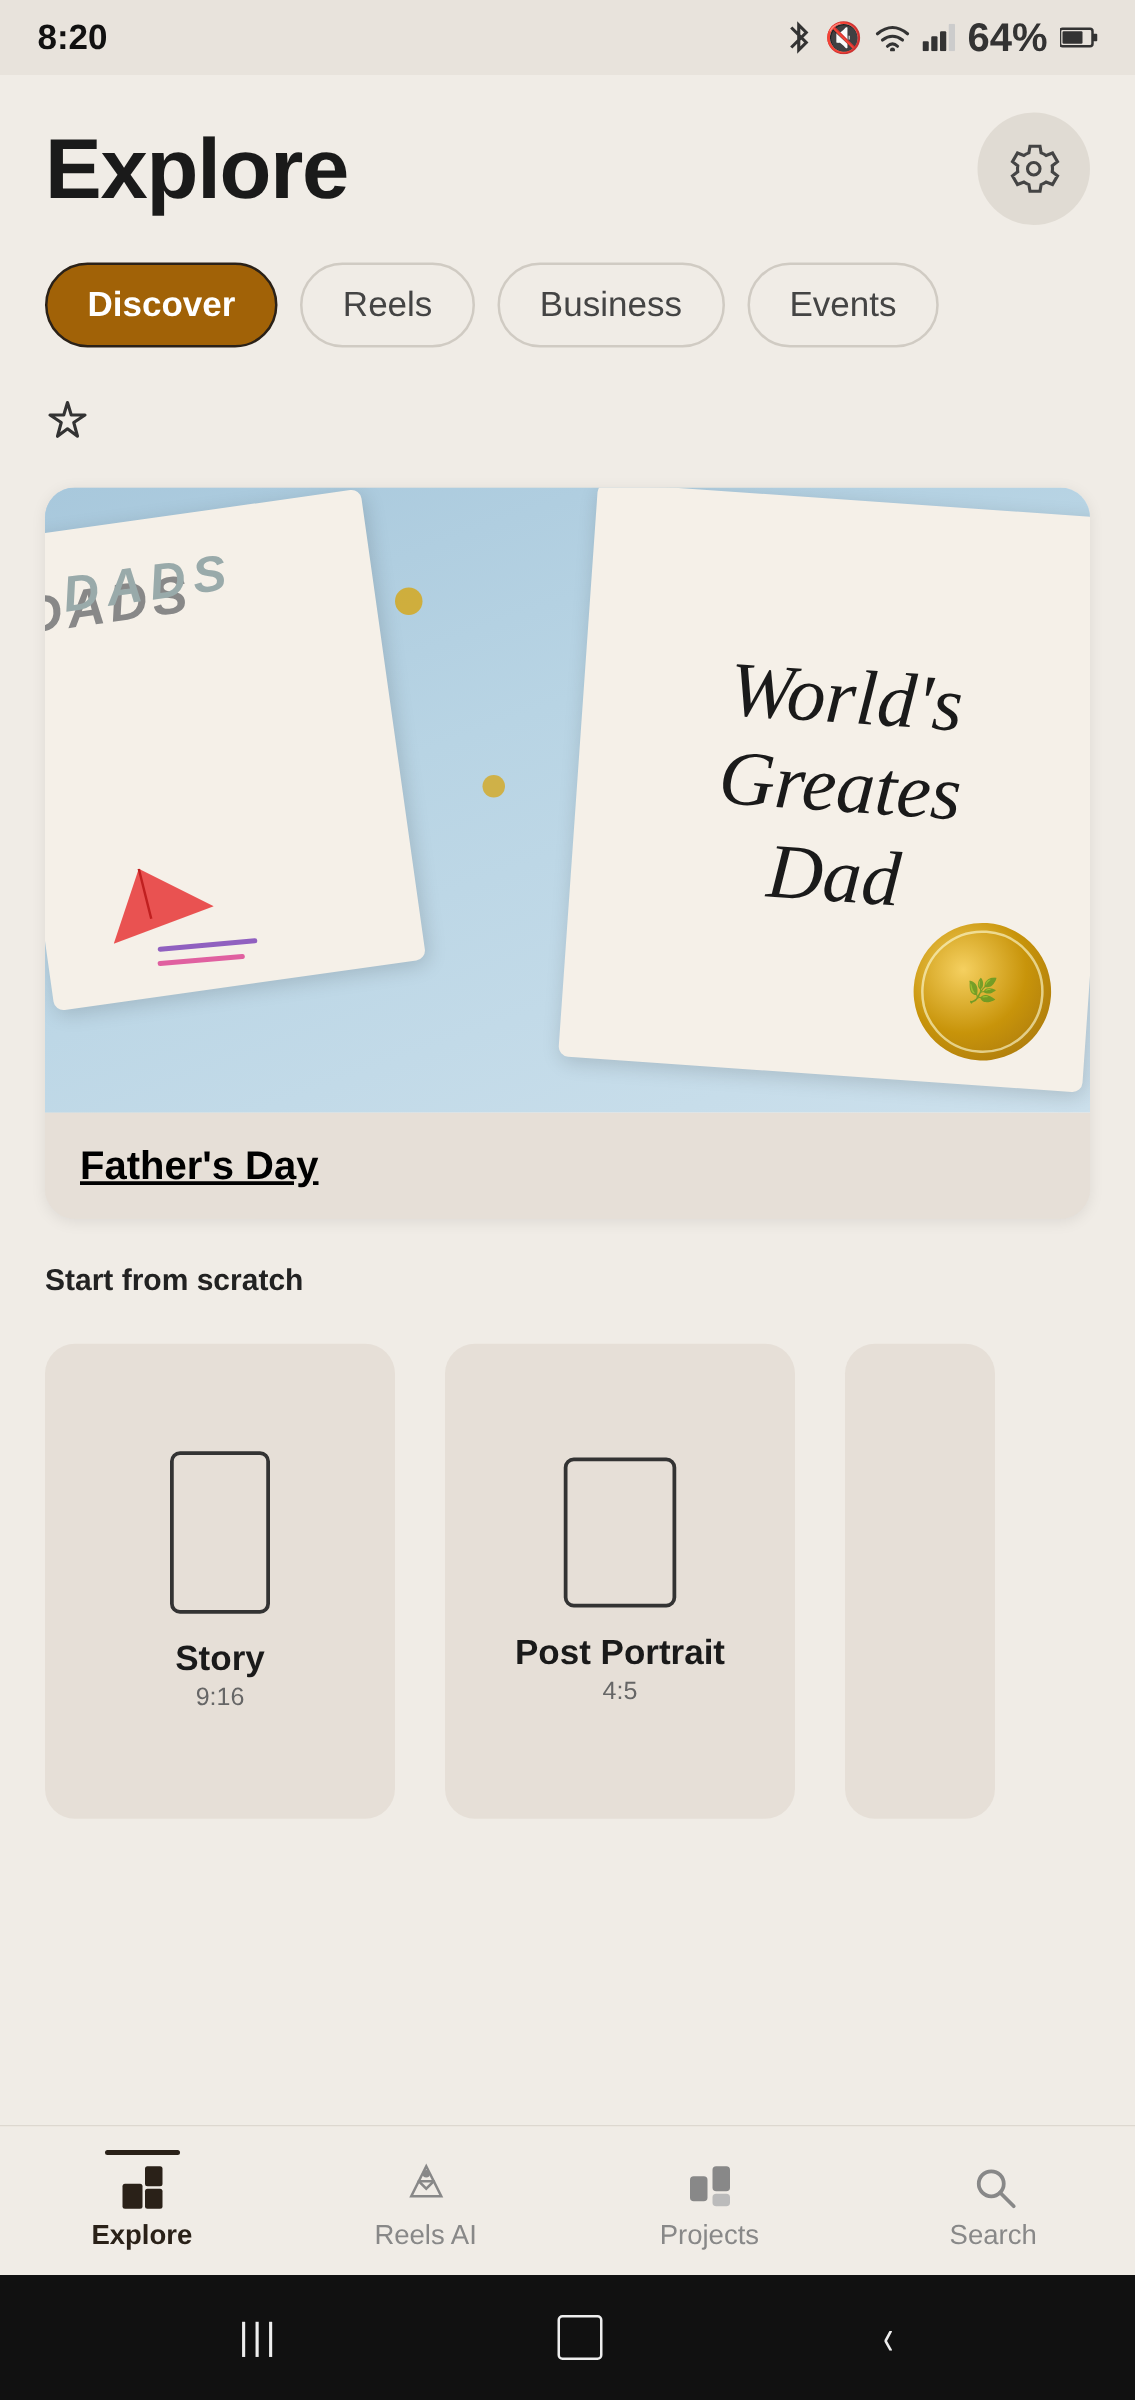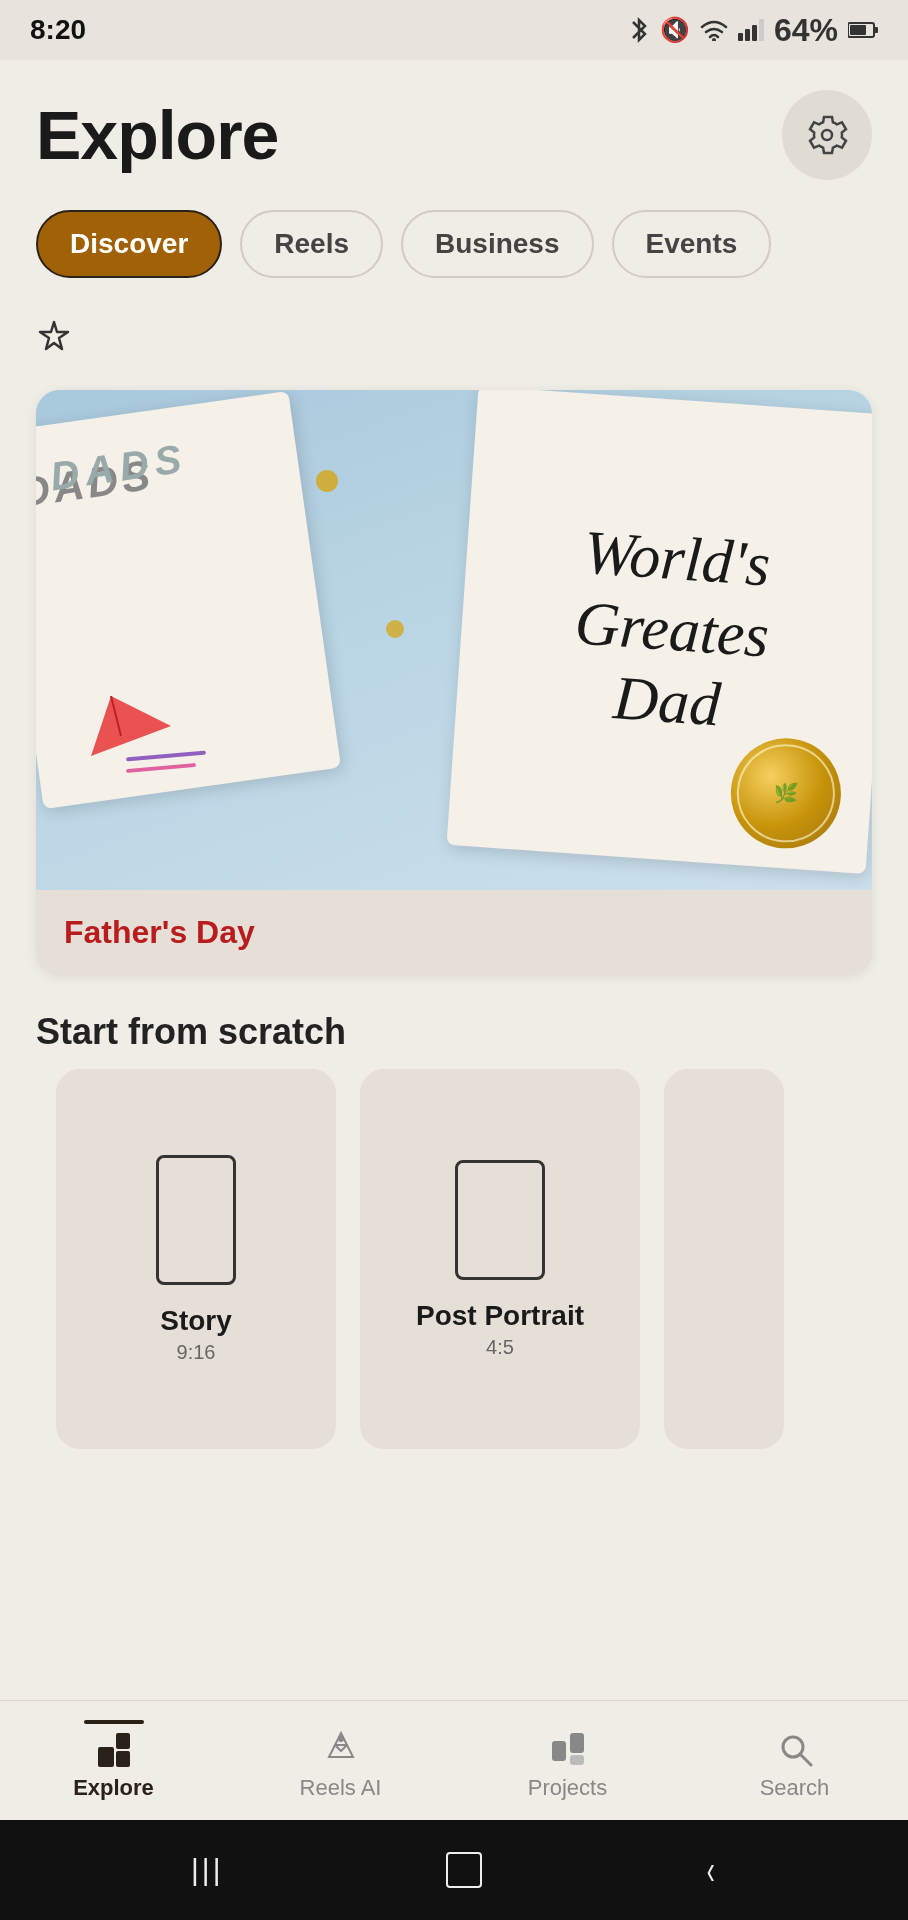--- a/index.html
+++ b/index.html
@@ -70,21 +70,21 @@
     .filter-tabs {
       display: flex;
       gap: 18px;
       padding: 10px 36px 20px 36px;
       overflow: hidden;
     }
     .filter-tab {
       padding: 16px 32px;
       border-radius: 50px;
       font-size: 28px;
-      font-weight: 700;
+      font-weight: 400;
       cursor: pointer;
       border: 2px solid #d0cbc3;
       background: transparent;
       color: #444;
       white-space: nowrap;
     }
     .filter-tab.active {
       background: #a16207;
       color: #fff;
       border-color: #2a2118;
@@ -225,37 +225,37 @@
       line-height: 1;
     }
 
     .featured-label {
       padding: 24px 28px;
       background: #e6dfd7;
     }
     .featured-label-text {
       font-size: 32px;
       font-weight: 700;
-      color: #b91c1c;
+      color: #000000;
+      text-decoration: underline;
     }
 
     
     .scratch-section {
       padding: 36px 36px 20px 36px;
     }
     .scratch-title {
-      font-size: 36px;
+      font-size: 24px;
       font-weight: 600;
       color: #222;
-      margin-bottom: 16px;
+      margin-bottom: 36px;
     }
     .scratch-cards {
       display: flex;
-      gap: 24px;
-      margin-left: 20px;
+      gap: 40px;
     }
     .scratch-card {
       flex: 0 0 auto;
       width: 280px;
       height: 380px;
       background: #e6dfd7;
       border-radius: 24px;
       display: flex;
       flex-direction: column;
       align-items: center;

